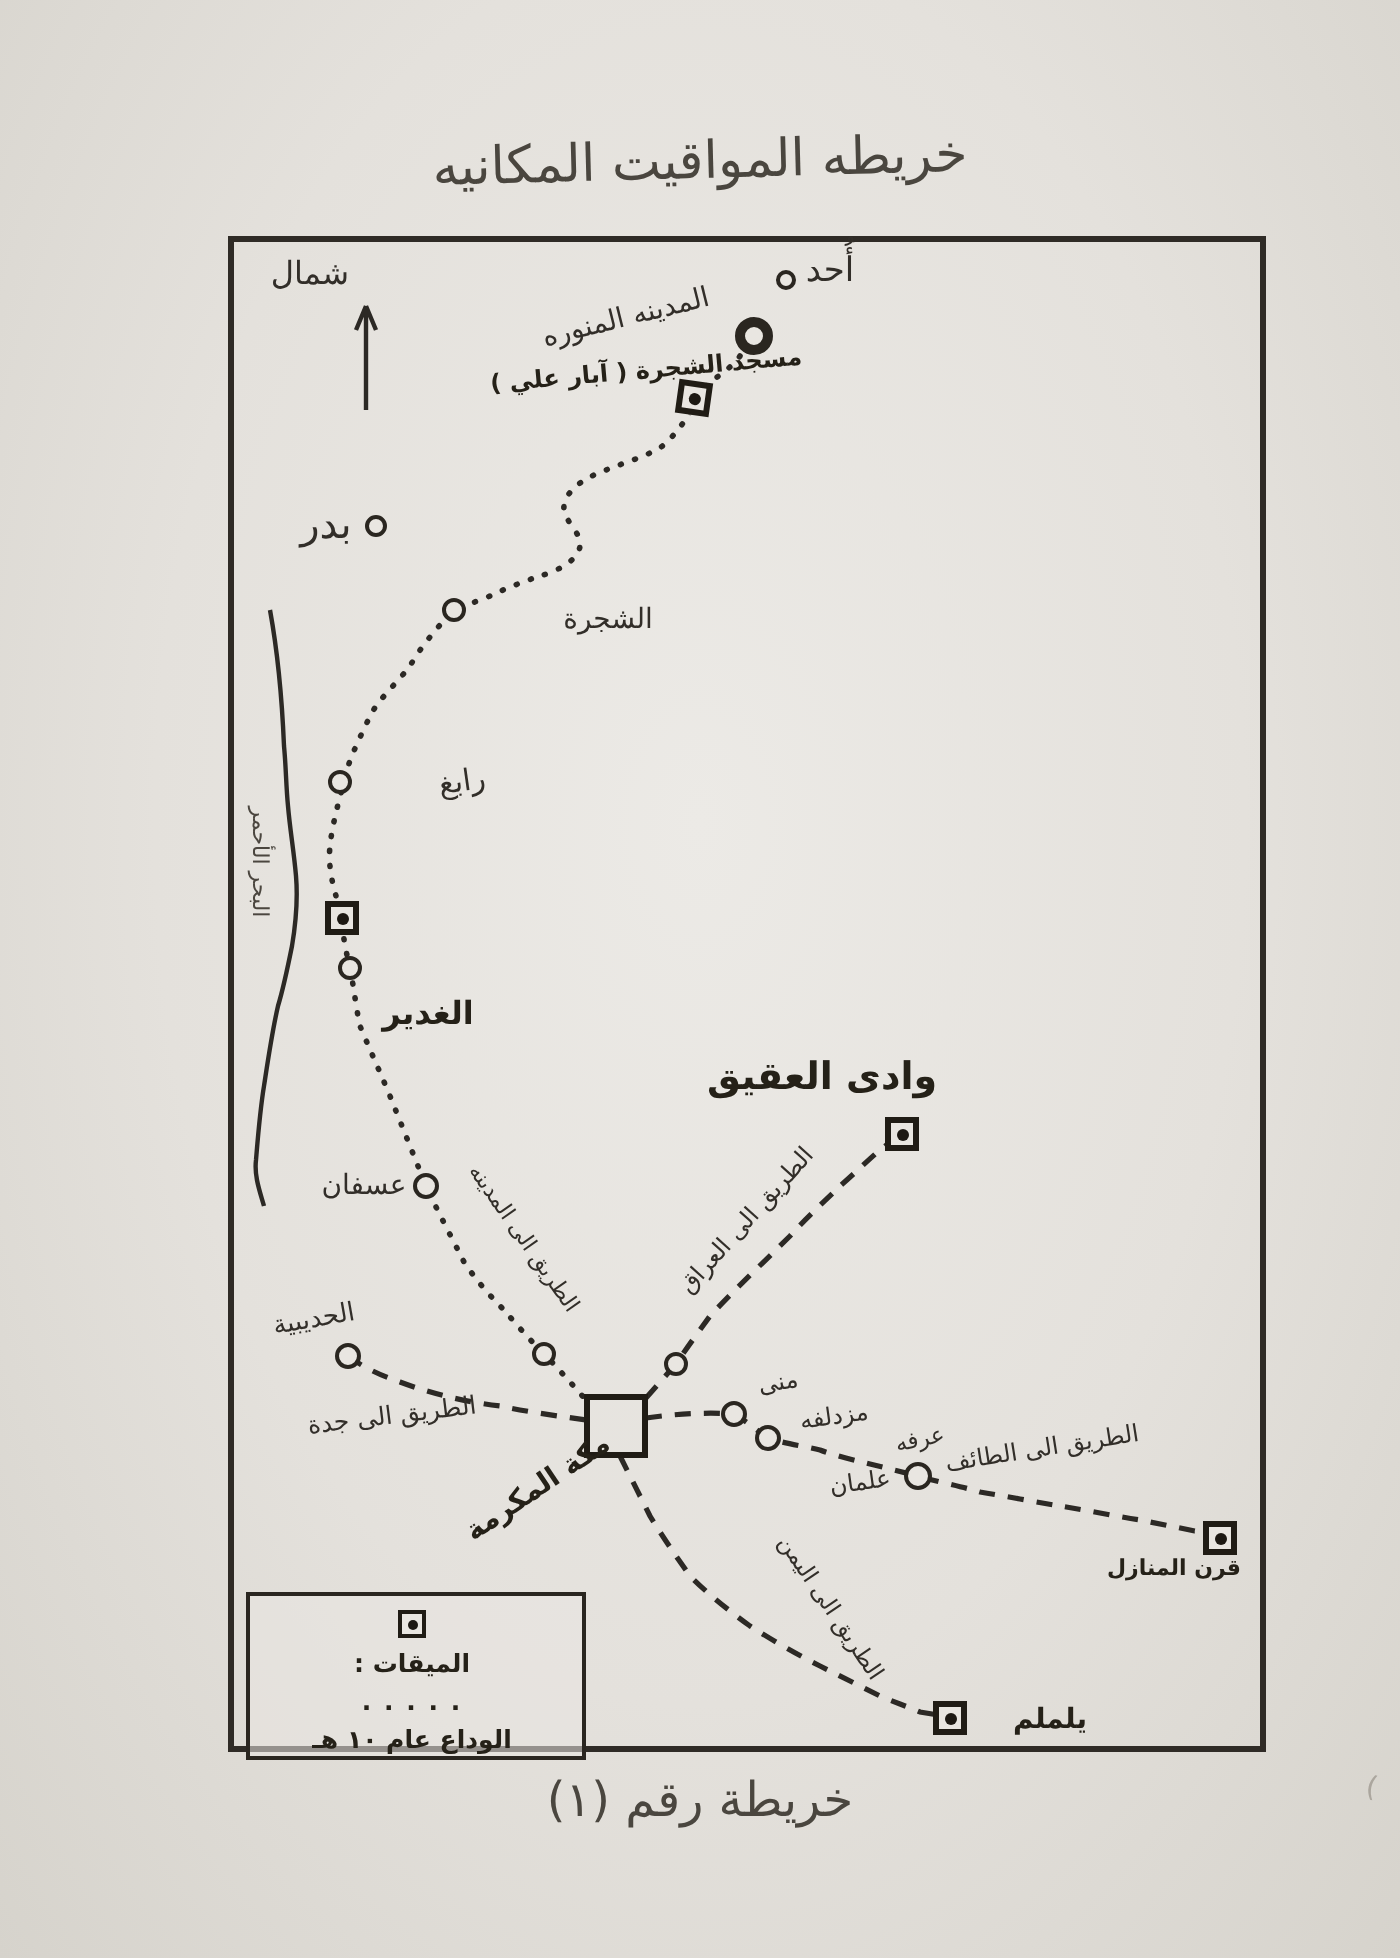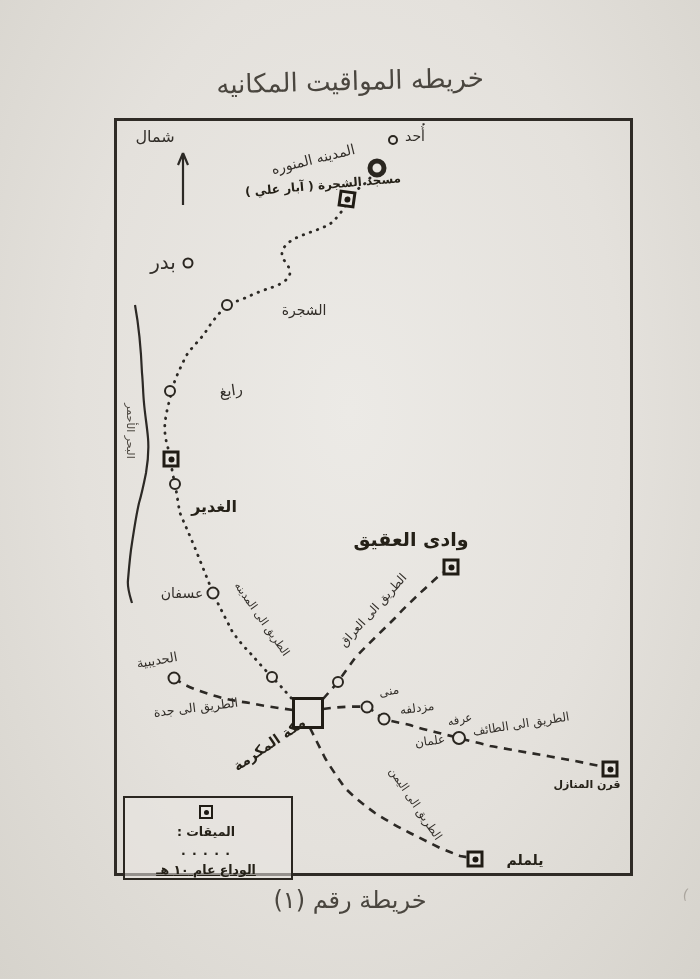--- a/index.html
+++ b/index.html
@@ -28,21 +28,21 @@
   .kaaba{position:absolute;width:26px;height:26px;border:3px solid #201c15;
          transform:translate(-50%,-50%);box-sizing:content-box;}
   .legend{position:absolute;left:6px;top:675px;width:170px;height:84px;
           border:2.5px solid #2a2620;background:rgba(233,230,225,.55);
           padding:7px 8px 4px 4px;box-sizing:border-box;z-index:5;}
   .legend-row{display:flex;align-items:center;justify-content:flex-end;gap:5px;
               font-size:12.5px;font-weight:bold;color:#252118;direction:ltr;margin-bottom:4px;flex-direction:column;}
   .legend-icon{position:static;width:10px;height:10px;border-width:2.5px;transform:none;flex:0 0 auto;}
   .legend-icon::after{width:5px;height:5px;}
   .legend-dots{letter-spacing:1px;font-weight:bold;}
-  .legend-row.last{justify-content:center;margin-top:2px;text-decoration:underline;}
+  .legend-row.last{justify-content:center;margin-top:2px;}
 </style>
 </head>
 <body>
 
 <div class="page">
 
   <div class="title">خريطه المواقيت المكانيه</div>
 
   <div class="map">
 
@@ -92,21 +92,21 @@
     <div class="town" style="left:267px;top:598px;width:9px;height:9px"></div>
     <div class="town" style="left:342px;top:617px;width:10px;height:10px"></div>
 
     <div class="miqat" style="left:230px;top:78px;--r:8deg"></div>
     <div class="miqat" style="left:54px;top:338px"></div>
     <div class="miqat" style="left:334px;top:446px"></div>
     <div class="miqat" style="left:493px;top:648px"></div>
     <div class="miqat" style="left:358px;top:738px"></div>
     <div class="kaaba" style="left:191px;top:592px"></div>
 
-    <div class="lbl" style="left:298px;top:15px;font-size:14px">أُحد</div>
+    <div class="lbl" style="left:298px;top:15px;font-size:17px">أُحد</div>
     <div class="lbl" style="left:196px;top:38px;font-size:14px;--r:-14deg">المدينه المنوره</div>
     <div class="lbl b" style="left:206px;top:64px;font-size:12px;--r:-5deg">مسجد الشجرة ( آبار علي )</div>
     <div class="lbl" style="left:46px;top:141px;font-size:20px">بدر</div>
     <div class="lbl" style="left:187px;top:189px;font-size:14px">الشجرة</div>
     <div class="lbl" style="left:114px;top:270px;font-size:15px;--r:-8deg;letter-spacing:2px">رابغ</div>
     <div class="lbl b" style="left:97px;top:386px;font-size:16px">الغدير</div>
     <div class="lbl" style="left:13px;top:310px;font-size:11px;--r:90deg;letter-spacing:4px;color:#4b463f">البحر الأحمر</div>
     <div class="lbl" style="left:65px;top:472px;font-size:14px">عسفان</div>
     <div class="lbl b" style="left:294px;top:418px;font-size:19px">وادى العقيق</div>
     <div class="lbl" style="left:40px;top:539px;font-size:13px;--r:-10deg">الحديبية</div>

